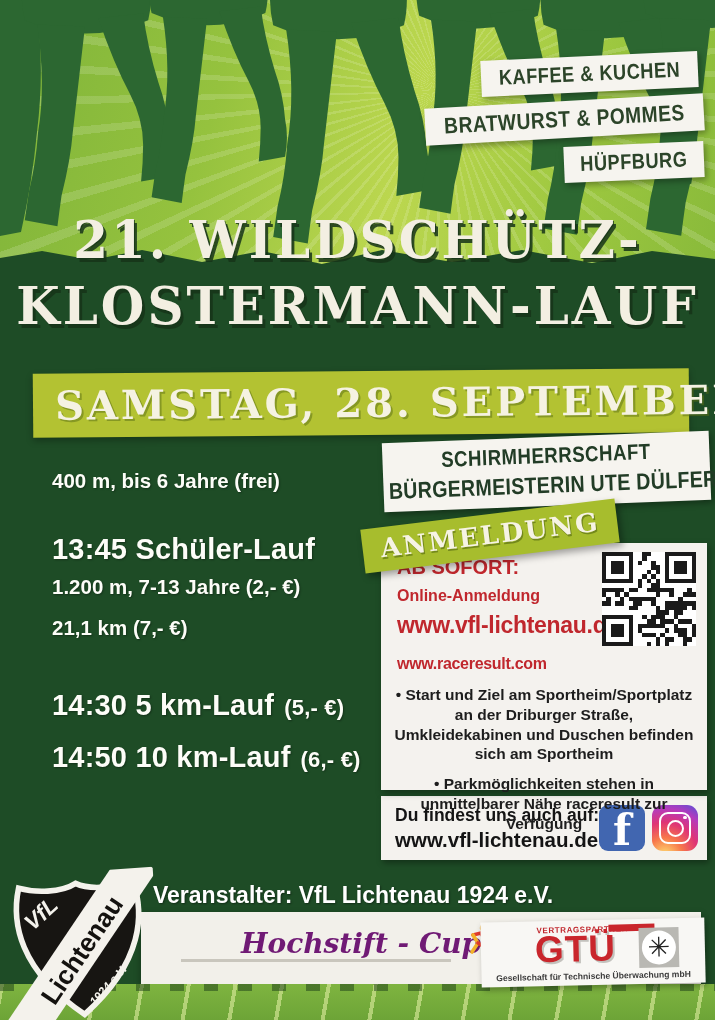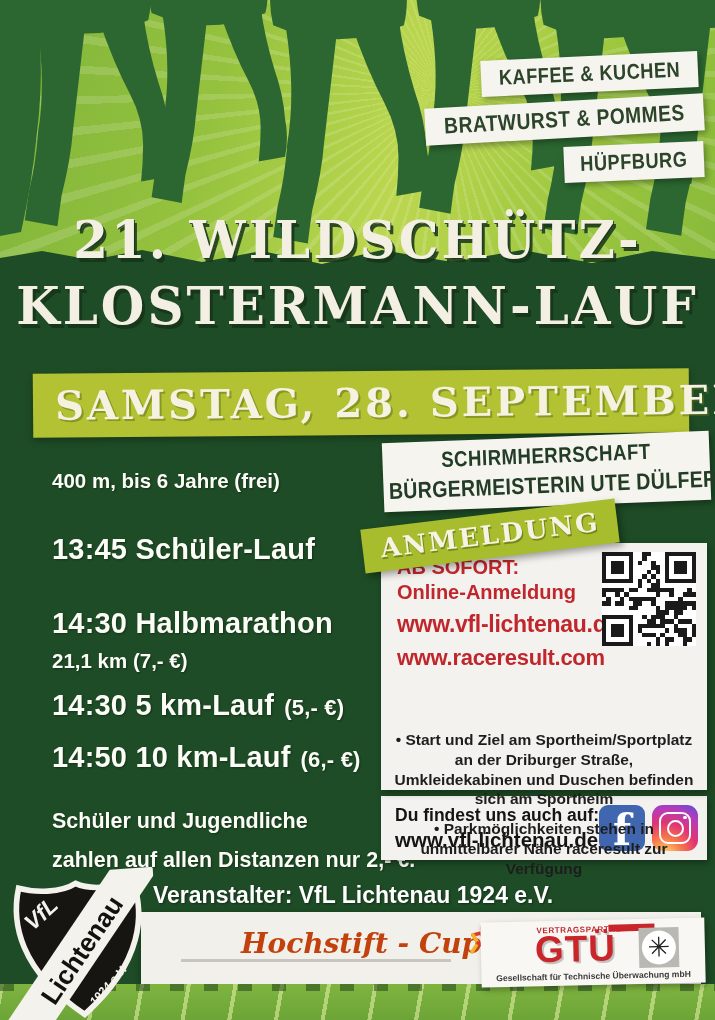--- a/index.html
+++ b/index.html
@@ -56,27 +56,27 @@
 
   
   .anmeld{position:absolute;left:362px;top:514px;background:#a7bd2d;color:#f6f3e4;
           font-family:"DejaVu Serif",serif;font-weight:bold;font-size:26px;letter-spacing:2px;
           padding:6px 18px 8px;transform:rotate(-7deg);box-shadow:3px 4px 7px rgba(0,0,0,.35);
           text-shadow:1px 2px 0 rgba(80,100,15,.6);z-index:3;}
   .infobox{position:absolute;left:381px;top:543px;width:326px;height:247px;background:#f4f2ee;
            box-shadow:2px 3px 7px rgba(0,0,0,.35);z-index:2;}
   .redlines{position:absolute;left:16px;top:13px;color:#c0272d;font-weight:bold;}
   .redlines .r0{font-size:20px;}
-  .redlines .r1{font-size:20px;margin-top:2px;}
+  .redlines .r1{font-size:16px;margin-top:8px;}
   .redlines .r2{font-size:23px;margin-top:7px;letter-spacing:-.3px;}
-  .redlines .r3{font-size:22px;margin-top:7px;letter-spacing:-.3px;}
+  .redlines .r3{font-size:16px;margin-top:16px;letter-spacing:-.3px;}
   .qr{position:absolute;right:11px;top:9px;width:94px;height:94px;background:#fff;}
   .qr svg{width:100%;height:100%;}
   .bullets{position:absolute;left:8px;right:8px;top:142px;text-align:center;color:#1d1d1d;
-           font-size:15.5px;font-weight:bold;line-height:1.28;margin-top:45px;}
+           font-size:15.5px;font-weight:bold;line-height:1.28;}
   .bullets p{margin:0 0 10px;}
   .bullets p:before{content:"• ";}
 
   
   .social{position:absolute;left:381px;top:796px;width:326px;height:64px;background:#f4f2ee;
           box-shadow:2px 3px 6px rgba(0,0,0,.35);}
   .social .sl{position:absolute;left:14px;top:9px;font-size:17.5px;font-weight:bold;color:#141414;}
   .social .su{position:absolute;left:14px;top:32px;font-size:20.5px;font-weight:bold;color:#141414;}
   .fb{position:absolute;right:62px;top:9px;width:46px;height:46px;background:#4166b0;border-radius:9px;
       color:#fff;font-family:"DejaVu Serif",serif;font-weight:bold;font-size:42px;text-align:center;line-height:52px;overflow:hidden;}
@@ -85,21 +85,21 @@
   .ig .fr{position:absolute;inset:7px;border:2.6px solid #fff;border-radius:9px;}
   .ig .ln{position:absolute;left:50%;top:50%;width:13px;height:13px;margin:-8.3px 0 0 -8.3px;border:2.6px solid #fff;border-radius:50%;}
   .ig .dt{position:absolute;right:11px;top:10.5px;width:3.6px;height:3.6px;background:#fff;border-radius:50%;}
 
   
   .organizer{position:absolute;left:153px;top:882px;color:#fff;font-size:23px;font-weight:bold;
              text-shadow:1px 1px 2px rgba(0,0,0,.4);}
   .strip{position:absolute;left:141px;top:912px;width:560px;height:72px;background:#f2f0ea;
          box-shadow:0 3px 7px rgba(0,0,0,.35);}
   .cupline{position:absolute;left:40px;top:47px;width:270px;height:2.5px;background:#c9c6bd;}
-  .cup{position:absolute;left:100px;top:15px;color:#c2410c;font-family:"DejaVu Serif",serif;
+  .cup{position:absolute;left:100px;top:15px;color:#701a75;font-family:"DejaVu Serif",serif;
        font-style:italic;font-weight:bold;font-size:28px;white-space:nowrap;}
   .runner-ic{position:absolute;left:322px;top:10px;}
 
   .gtu{position:absolute;left:481px;top:920px;width:224px;height:65px;background:#f8f7f4;
        transform:rotate(-1.3deg);box-shadow:2px 3px 6px rgba(0,0,0,.3);z-index:4;}
   .gtu .vp{position:absolute;left:56px;top:5px;font-size:8px;font-weight:bold;color:#c0272d;letter-spacing:.6px;}
   .gtu .vpbar{position:absolute;left:128px;top:5px;width:46px;height:7px;background:#c9262c;}
   .gtu .nm{position:absolute;left:54px;top:8px;font-size:37px;font-weight:bold;color:#c9262c;
            letter-spacing:1px;text-shadow:2px 2px 0 #c3c2bd;}
   .gtu .wheel{position:absolute;right:26px;top:9px;width:40px;height:40px;background:#b9b8b3;}
@@ -155,36 +155,32 @@
   <div class="patron">
     <div class="p1">SCHIRMHERRSCHAFT</div>
     <div class="p2">BÜRGERMEISTERIN UTE DÜLFER</div>
   </div>
 
   <div class="event ev0">
     <div class="es">400 m, bis 6 Jahre (frei)</div>
   </div>
   <div class="event ev1">
     <div class="et">13:45 Schüler-Lauf</div>
+    <div class="es">1.200 m, 7-13 Jahre (2,- €)</div>
   </div>
   <div class="event ev2">
-    <div class="et">14:30 Halbmarathon</div>
     <div class="es">21,1 km (7,- €)</div>
   </div>
   <div class="event ev3">
     <div class="et"><span>14:30 5 km-Lauf</span><span class="price">(5,- €)</span></div>
   </div>
   <div class="event ev4">
     <div class="et"><span>14:50 10 km-Lauf</span><span class="price">(6,- €)</span></div>
   </div>
 
-  <div class="youth">
-    <div>Schüler und Jugendliche</div>
-    <div>zahlen auf allen Distanzen nur 2,- €.</div>
-  </div>
 
   <div class="anmeld">ANMELDUNG</div>
   <div class="infobox">
     <div class="redlines">
       <div class="r0">AB SOFORT:</div>
       <div class="r1">Online-Anmeldung</div>
       <div class="r2">www.vfl-lichtenau.de</div>
       <div class="r3">www.raceresult.com</div>
     </div>
     <div class="qr"><svg id="qr-svg" viewBox="0 0 21 21" shape-rendering="crispEdges">

